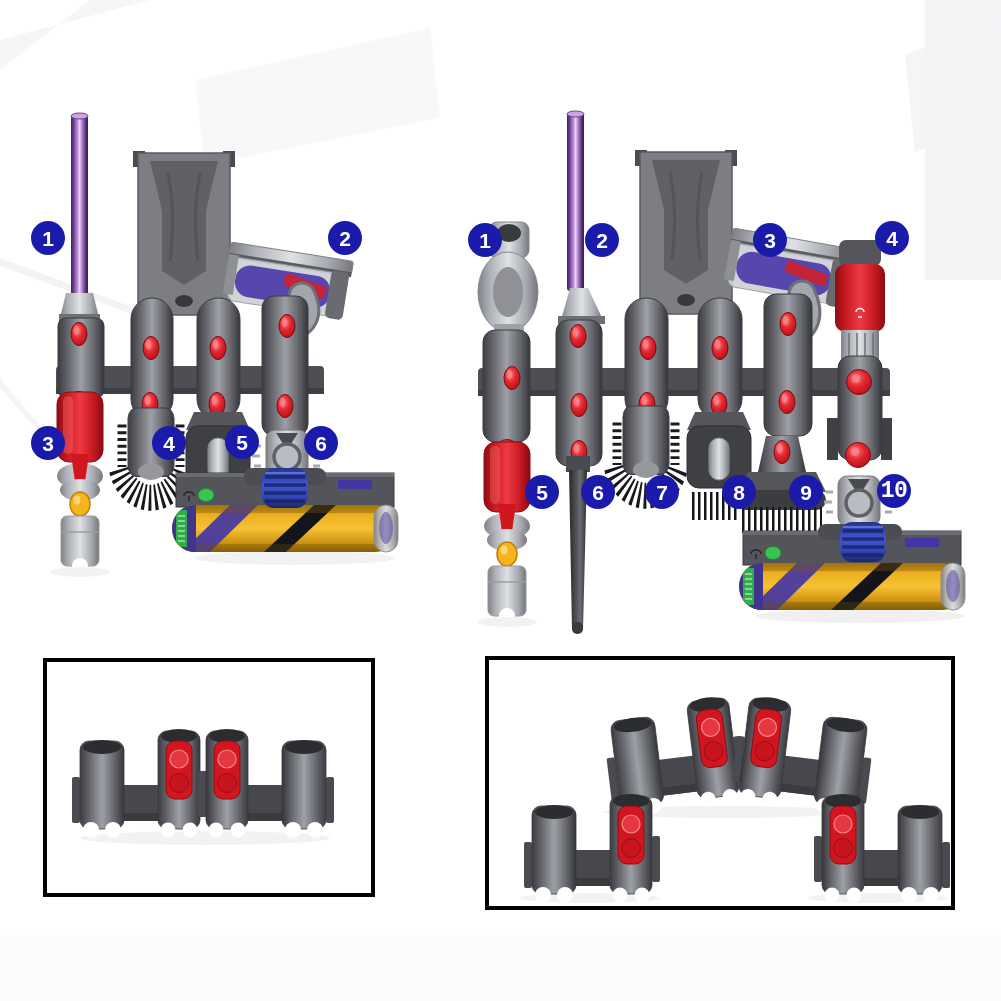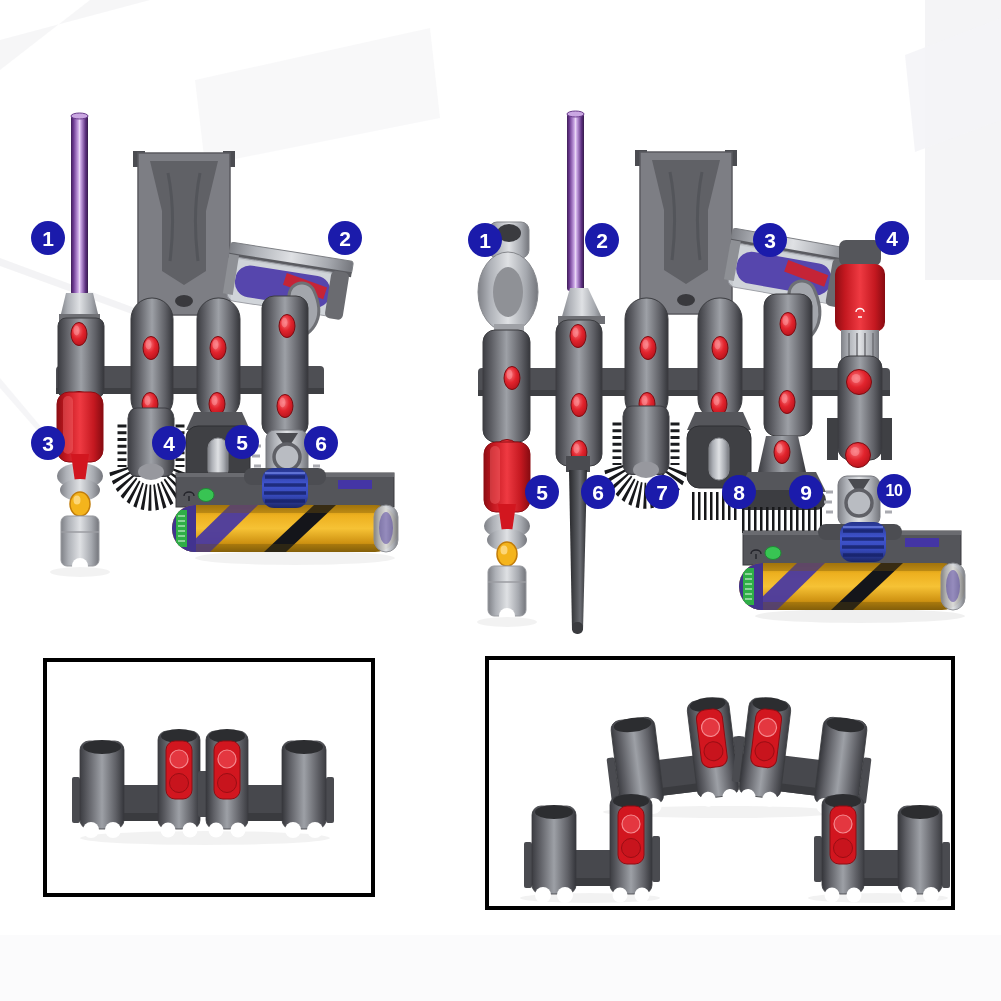--- a/index.html
+++ b/index.html
@@ -2,21 +2,21 @@
 <html><head>
 <meta charset="utf-8">
 <style>
   html,body{margin:0;padding:0;background:#ffffff;}
   .stage{position:relative;width:1001px;height:1001px;background:#ffffff;overflow:hidden;
          font-family:"Liberation Sans",sans-serif;}
   .stage svg{position:absolute;left:0;top:0;}
   .badge{position:absolute;width:34px;height:34px;border-radius:50%;
          background:#1b1bab;color:#ffffff;display:flex;align-items:center;justify-content:center;
          font-weight:700;font-size:21px;line-height:1;user-select:none;}
-  .badge.b10{font-size:16px;letter-spacing:-0.5px;}
+  .badge.b10{font-size:23px;letter-spacing:-0.5px;font-family:Liberation Mono, monospace;}
 </style>
 </head>
 <body>
 
 <div class="stage">
 <svg width="1001" height="1001" viewBox="0 0 1001 1001" xmlns="http://www.w3.org/2000/svg">
 <defs>
   <linearGradient id="gGray" x1="0" y1="0" x2="1" y2="0">
     <stop offset="0" stop-color="#3c3d42"></stop>
           <stop offset="0.18" stop-color="#5e5f65"></stop>

